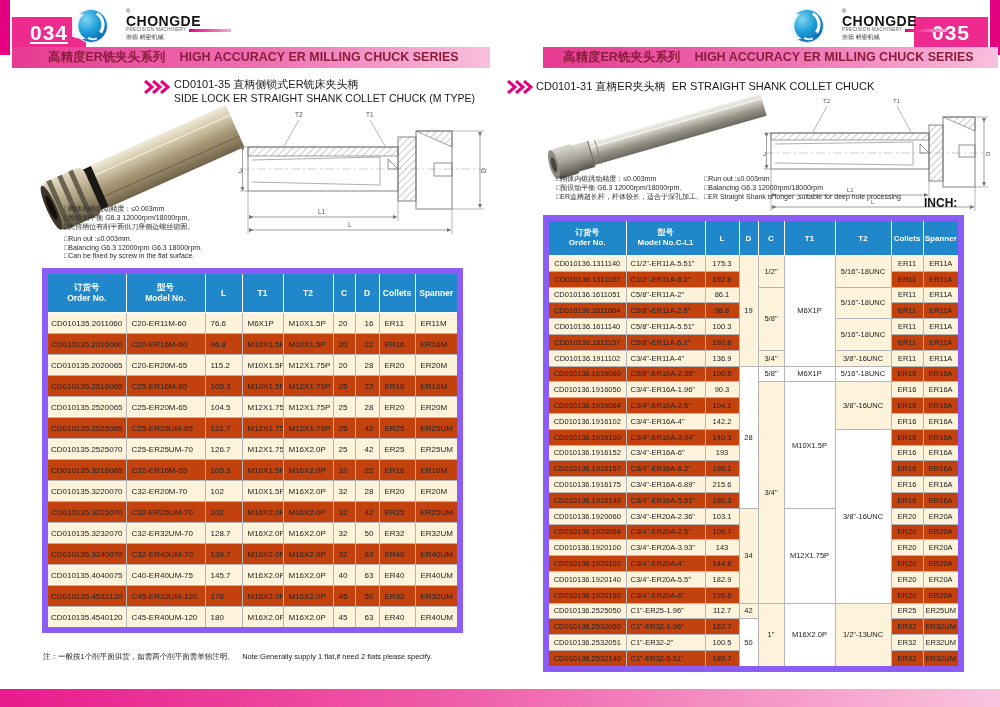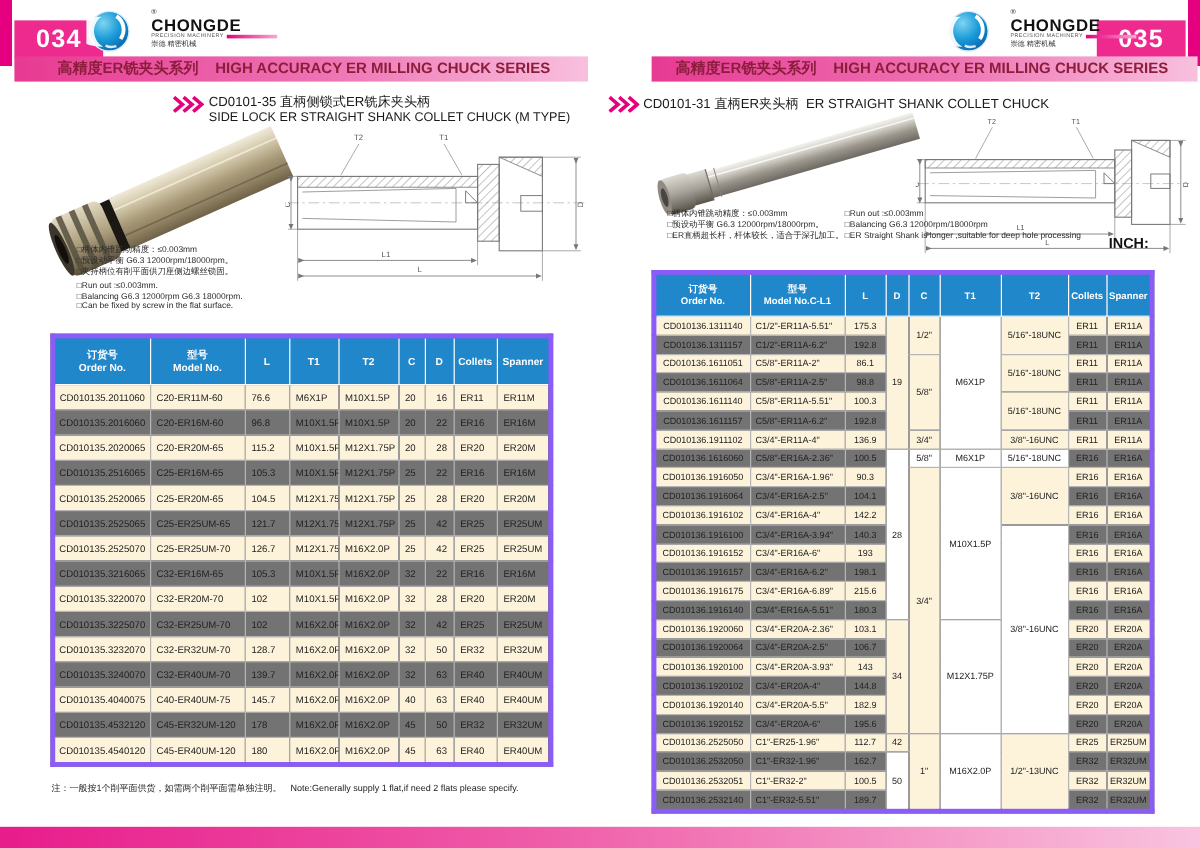--- a/index.html
+++ b/index.html
@@ -31,21 +31,21 @@
   .title-cn{position:absolute;font-size:11px;color:#1a1a1a;white-space:nowrap;}
   .title-en{position:absolute;font-size:10.5px;color:#1a1a1a;white-space:nowrap;}
 
   
   .notes{position:absolute;font-size:7px;color:#2a2a2a;line-height:9px;white-space:nowrap;}
 
   .inch{position:absolute;font-size:12px;font-weight:bold;color:#111;}
   .footnote{position:absolute;font-size:7.5px;color:#222;white-space:nowrap;}
 
   
-  table{border-collapse:collapse;table-layout:fixed;position:absolute;background:#737373;border:4px solid #8b5cf6;margin-top:10px;}
+  table{border-collapse:collapse;table-layout:fixed;position:absolute;background:#c2410c;border:6px solid #8b5cf6;}
   th{background:#1f87ca;color:#fff;font-weight:bold;border:1px solid #fff;text-align:center;vertical-align:middle;padding:0;}
   th div{line-height:1.3;}
   td{border:1px solid #b5b5b5;overflow:hidden;white-space:nowrap;vertical-align:middle;padding:0;}
   tbody tr:nth-child(odd) td{background:#fcf3da;}
   td.bg-c{background:#fcf3da !important;}
   td.bg-w{background:#fff !important;}
 
   .tbl-left{left:42px;top:268px;width:417px;font-size:8px;}
   .tbl-left th{height:38px;font-size:8.5px;}
   .tbl-left td{height:20px;text-align:left;padding-left:5px;}
@@ -59,21 +59,21 @@
 
   .bottombar{position:absolute;left:0;top:689px;width:1000px;height:18px;
              background:linear-gradient(90deg,#e81c8c 0%,#ef5ca8 45%,#f9c3de 100%);}
 </style>
 </head>
 <body>
 
 <div class="canvas">
 
   <div class="strip" style="left:0;"></div>
-  <div class="badge" style="left:12px;">034</div>
+  <div class="badge" style="left:12px;text-decoration:underline;">034</div>
 
   <div class="logo" style="left:72px;top:4px;">
     <svg width="38" height="42" viewBox="0 0 38 42">
       <defs>
         <radialGradient id="gb" cx="35%" cy="30%" r="80%">
           <stop offset="0" stop-color="#7fd4f2"></stop>
             <stop offset="0.5" stop-color="#1b9cd8"></stop>
             <stop offset="1" stop-color="#0a5fa8"></stop>
         </radialGradient>
       </defs>

